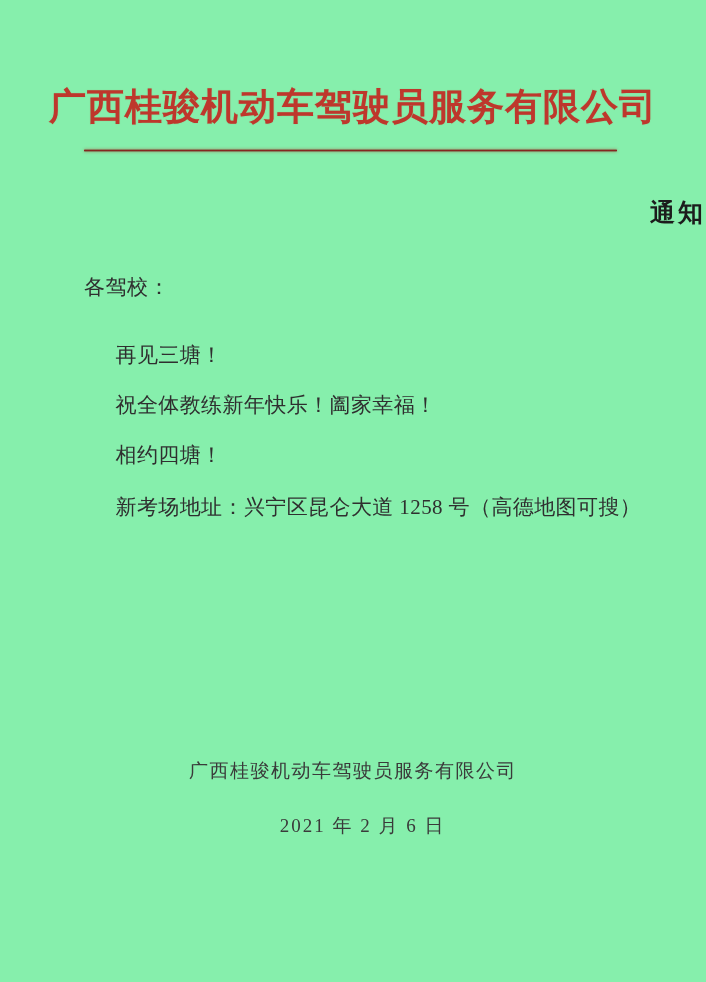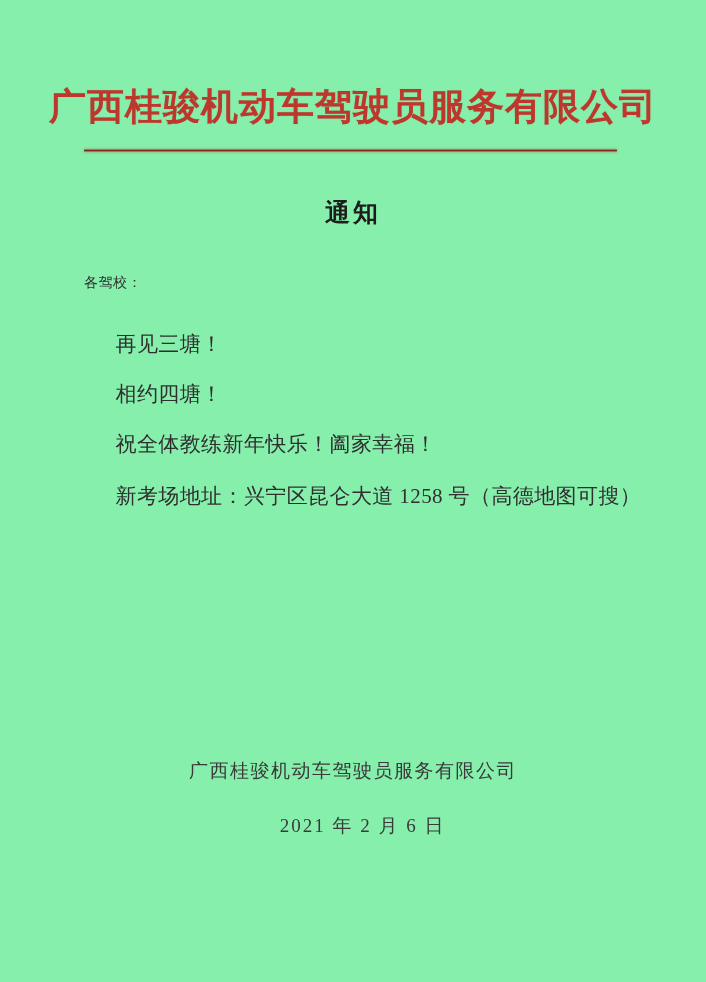--- a/index.html
+++ b/index.html
@@ -51,36 +51,36 @@
     box-shadow: 0 0 3px rgba(176,60,48,0.45);
     border-radius: 1px;
   }
 
   
   .doc-title {
     position: absolute;
     left: 0;
     top: 196px;
     width: 706px;
-    text-align: center;
+    text-align: right;
     font-size: 25px;
     font-weight: bold;
     letter-spacing: 3px;
     color: #1c1c1c;
   }
 
   
   .body-block {
     position: absolute;
     left: 84px;
     top: 272px;
     width: 545px;
   }
   .salutation {
-    font-size: 14px;
+    font-size: 21px;
     color: #2f2f2f;
     letter-spacing: 0.5px;
     margin: 0 0 22px 0;
     line-height: 1.5;
   }
   .para {
     font-size: 21px;
     color: #2f2f2f;
     line-height: 42px;
     margin: 0 0 14px 0;
@@ -138,23 +138,23 @@
   </div>
 
   <div class="doc-title">通知</div>
 
   <div class="body-block">
     <p class="salutation">各驾校：</p>
 
 
     <p class="short-line">再见三塘！</p>
 
+    <p class="short-line">祝全体教练新年快乐！阖家幸福！</p>
+
     <p class="short-line">相约四塘！</p>
-
-    <p class="short-line">祝全体教练新年快乐！阖家幸福！</p>
 
     <p class="short-line address">新考场地址：兴宁区昆仑大道 1258 号（高德地图可搜）</p>
   </div>
 
   <div class="signature">
     <div class="signature-org">广西桂骏机动车驾驶员服务有限公司</div>
     <div class="signature-date">2021 年 2 月 6 日</div>
   </div>
 
 </div>

